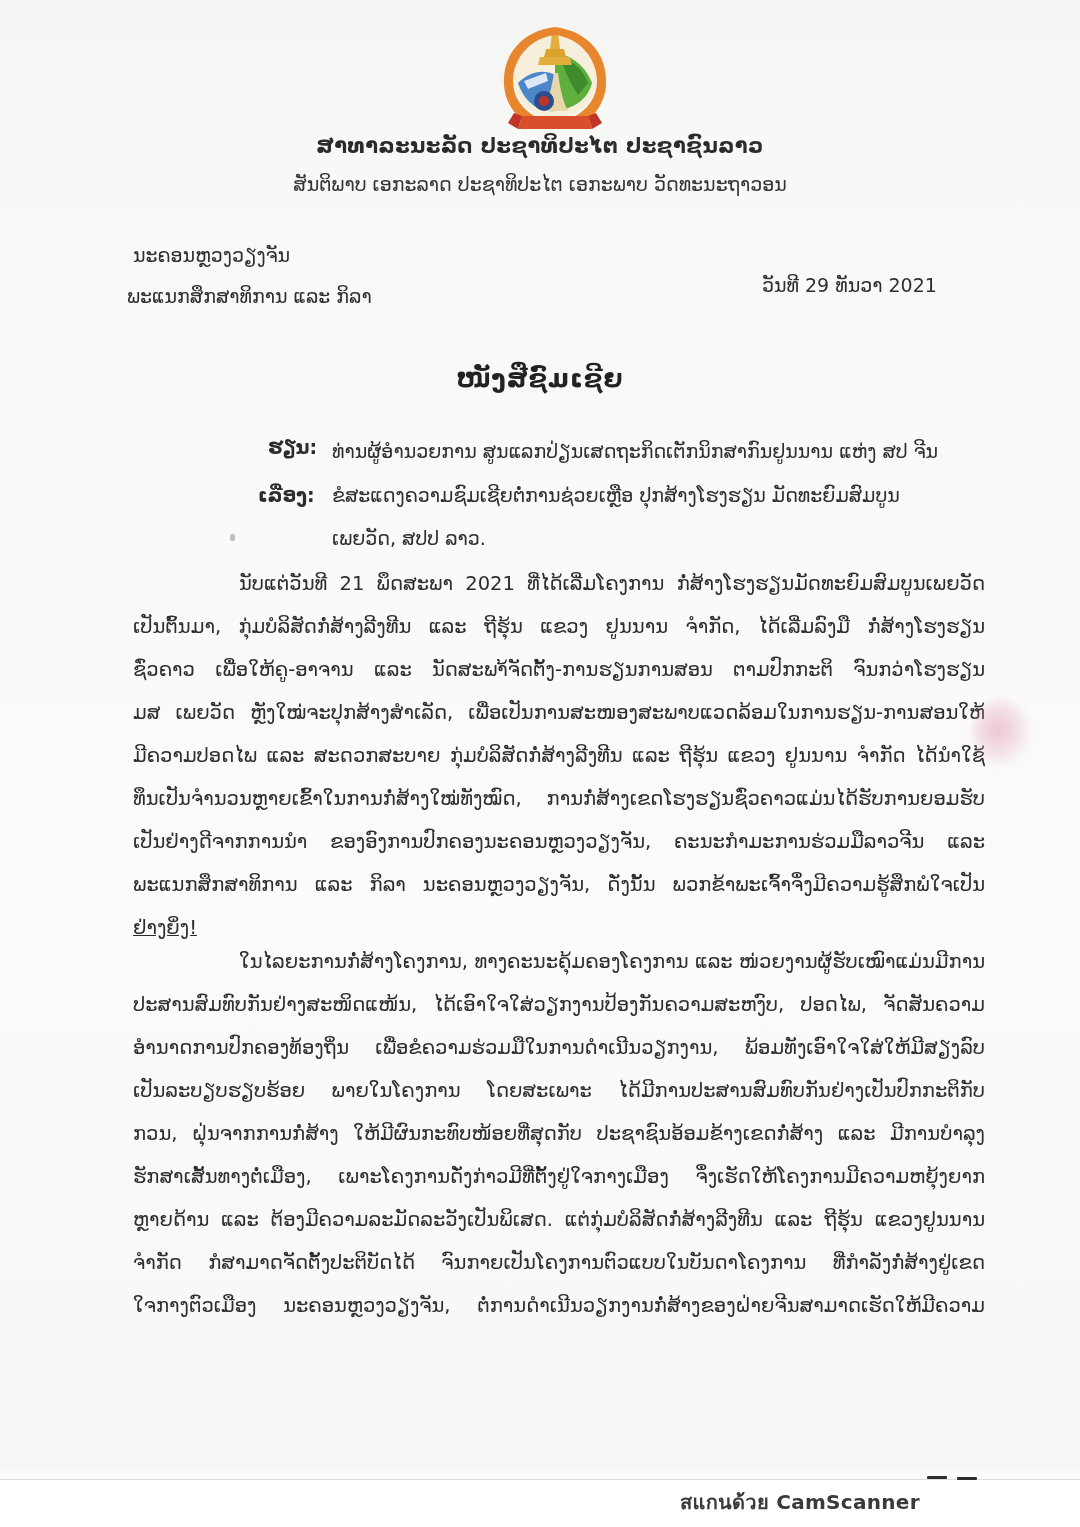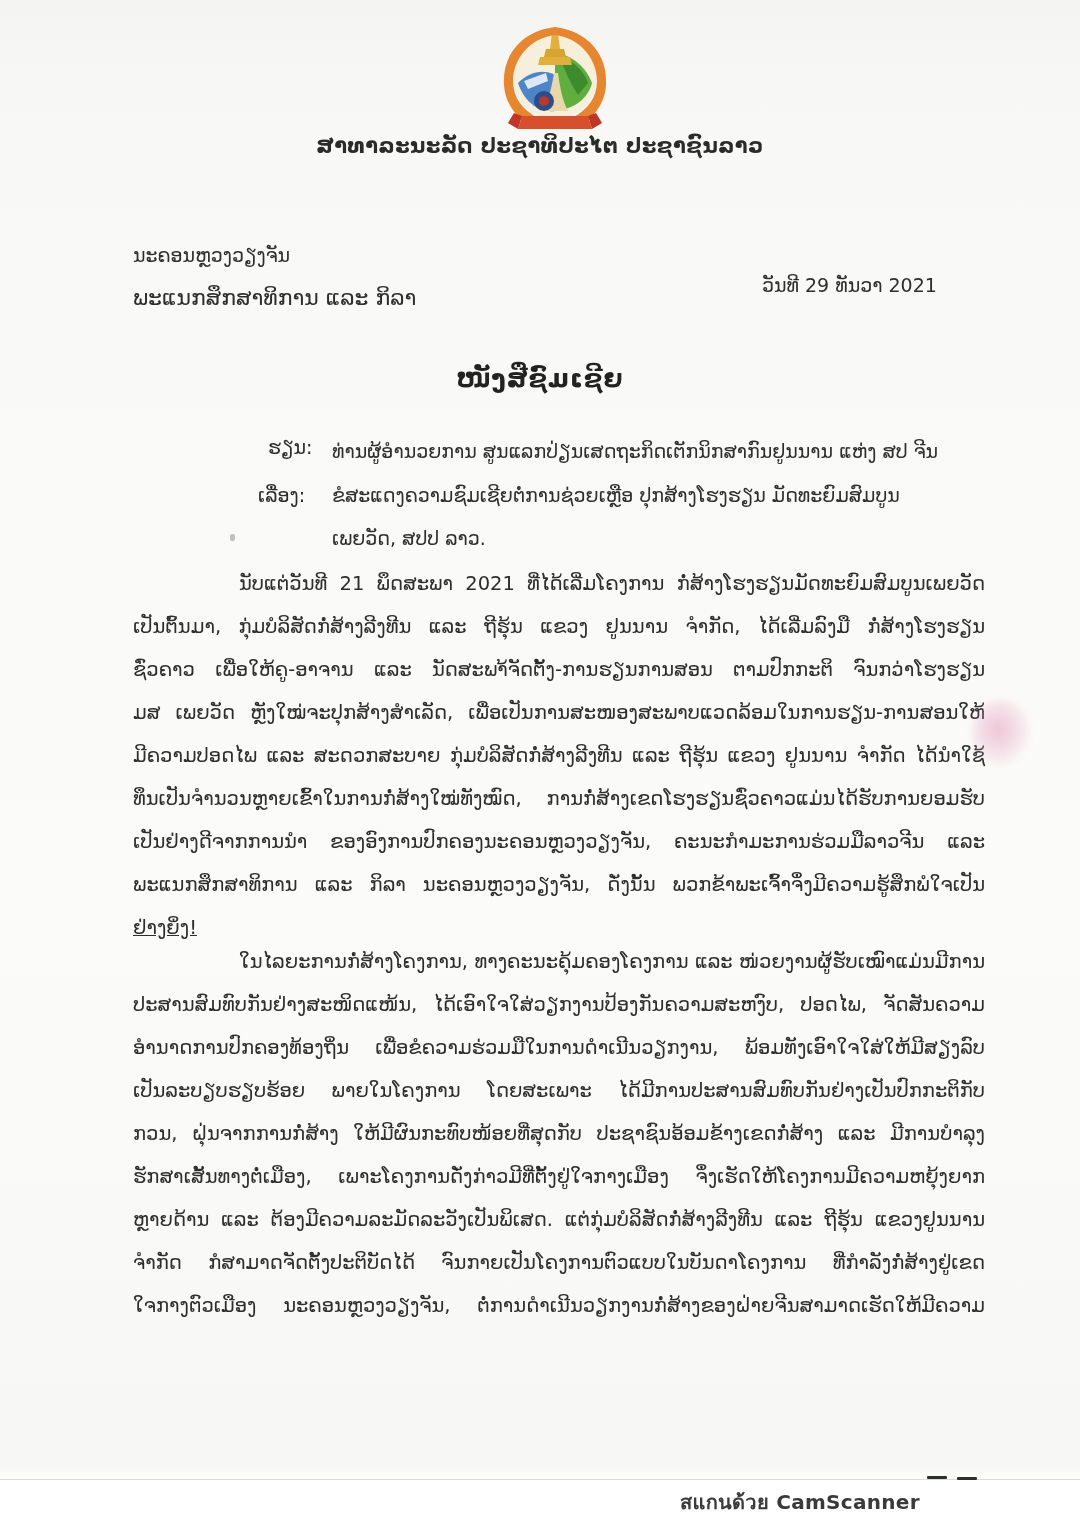--- a/index.html
+++ b/index.html
@@ -7,24 +7,24 @@
     position:relative;width:1080px;height:1527px;overflow:hidden;
     background:linear-gradient(180deg,#f4f4f2 0%,#f8f8f6 8%,#fbfbf9 60%,#f7f7f5 96%,#ffffff 97%,#ffffff 100%);
     font-family:"DejaVu Sans","Liberation Sans",sans-serif;
     color:#2e2e2e;
   }
   .abs{position:absolute;}
   .centered{left:0;width:1080px;text-align:center;}
   .hdr1{top:134px;font-size:21px;font-weight:bold;color:#2b2b2b;letter-spacing:.5px;}
   .hdr2{top:173px;font-size:19px;color:#343434;}
   .sender1{left:133px;top:244px;font-size:19px;}
-  .sender2{left:133px;top:285px;font-size:22px;}
+  .sender2{left:127px;top:285px;font-size:19px;}
   .date{left:762px;top:274px;font-size:19px;}
   .doc-title{top:364px;font-size:25px;font-weight:bold;letter-spacing:1px;color:#222;}
-  .lbl{font-weight:normal;font-size:19px;color:#2c2c2c;}
+  .lbl{font-weight:bold;font-size:19px;color:#2c2c2c;}
   .to-lbl{left:268px;top:436px;}
   .to-txt{left:332px;top:440px;width:655px;font-size:19px;}
   .subj-lbl{left:258px;top:484px;}
   .subj-1{left:332px;top:484px;width:655px;font-size:19px;}
   .subj-2{left:332px;top:527px;width:655px;font-size:19px;}
   .para{left:133px;width:852px;font-size:19.5px;line-height:43px;color:#2d2d2d;}
   .para1{top:562px;}
   .para2{top:940px;}
   .line{text-align:justify;text-align-last:justify;white-space:normal;height:43px;overflow:visible;}
   .line.indent{padding-left:106px;}
@@ -60,20 +60,21 @@
     <circle cx="50" cy="76" r="10" fill="#2C4C8C"></circle>
     <circle cx="50" cy="76" r="5" fill="#C03526"></circle>
     <path d="M61,2 C28,6 8,30 10,60 C11,78 22,94 40,102 L44,93 C28,85 19,72 19,56 C19,34 36,13 61,10 Z" fill="#E8862D"></path>
     <path d="M61,2 C94,6 114,30 112,60 C111,78 100,94 82,102 L78,93 C94,85 103,72 103,56 C103,34 86,13 61,10 Z" fill="#E8862D"></path>
     <path d="M28,91 L94,91 L98,104 L24,104 Z" fill="#D8502B"></path>
     <path d="M28,91 L24,104 L14,98 L20,88 Z" fill="#C03526"></path>
     <path d="M94,91 L98,104 L108,98 L102,88 Z" fill="#C03526"></path>
   </svg>
 
   <div class="abs centered hdr1">ສາທາລະນະລັດ ປະຊາທິປະໄຕ ປະຊາຊົນລາວ</div>
+  <div class="abs centered hdr2">ສັນຕິພາບ ເອກະລາດ ປະຊາທິປະໄຕ ເອກະພາບ ວັດທະນະຖາວອນ</div>
 
   <div class="abs sender1">ນະຄອນຫຼວງວຽງຈັນ</div>
   <div class="abs sender2">ພະແນກສຶກສາທິການ ແລະ ກິລາ</div>
 
   <div class="abs date">ວັນທີ  29 ທັນວາ 2021</div>
 
   <div class="abs centered doc-title">ໜັງສືຊົມເຊີຍ</div>
 
   <div class="abs lbl to-lbl">ຮຽນ:</div>
   <div class="abs to-txt">ທ່ານຜູ້ອຳນວຍການ ສູນແລກປ່ຽນເສດຖະກິດເຕັກນິກສາກົນຢູນນານ ແຫ່ງ ສປ ຈີນ</div>

